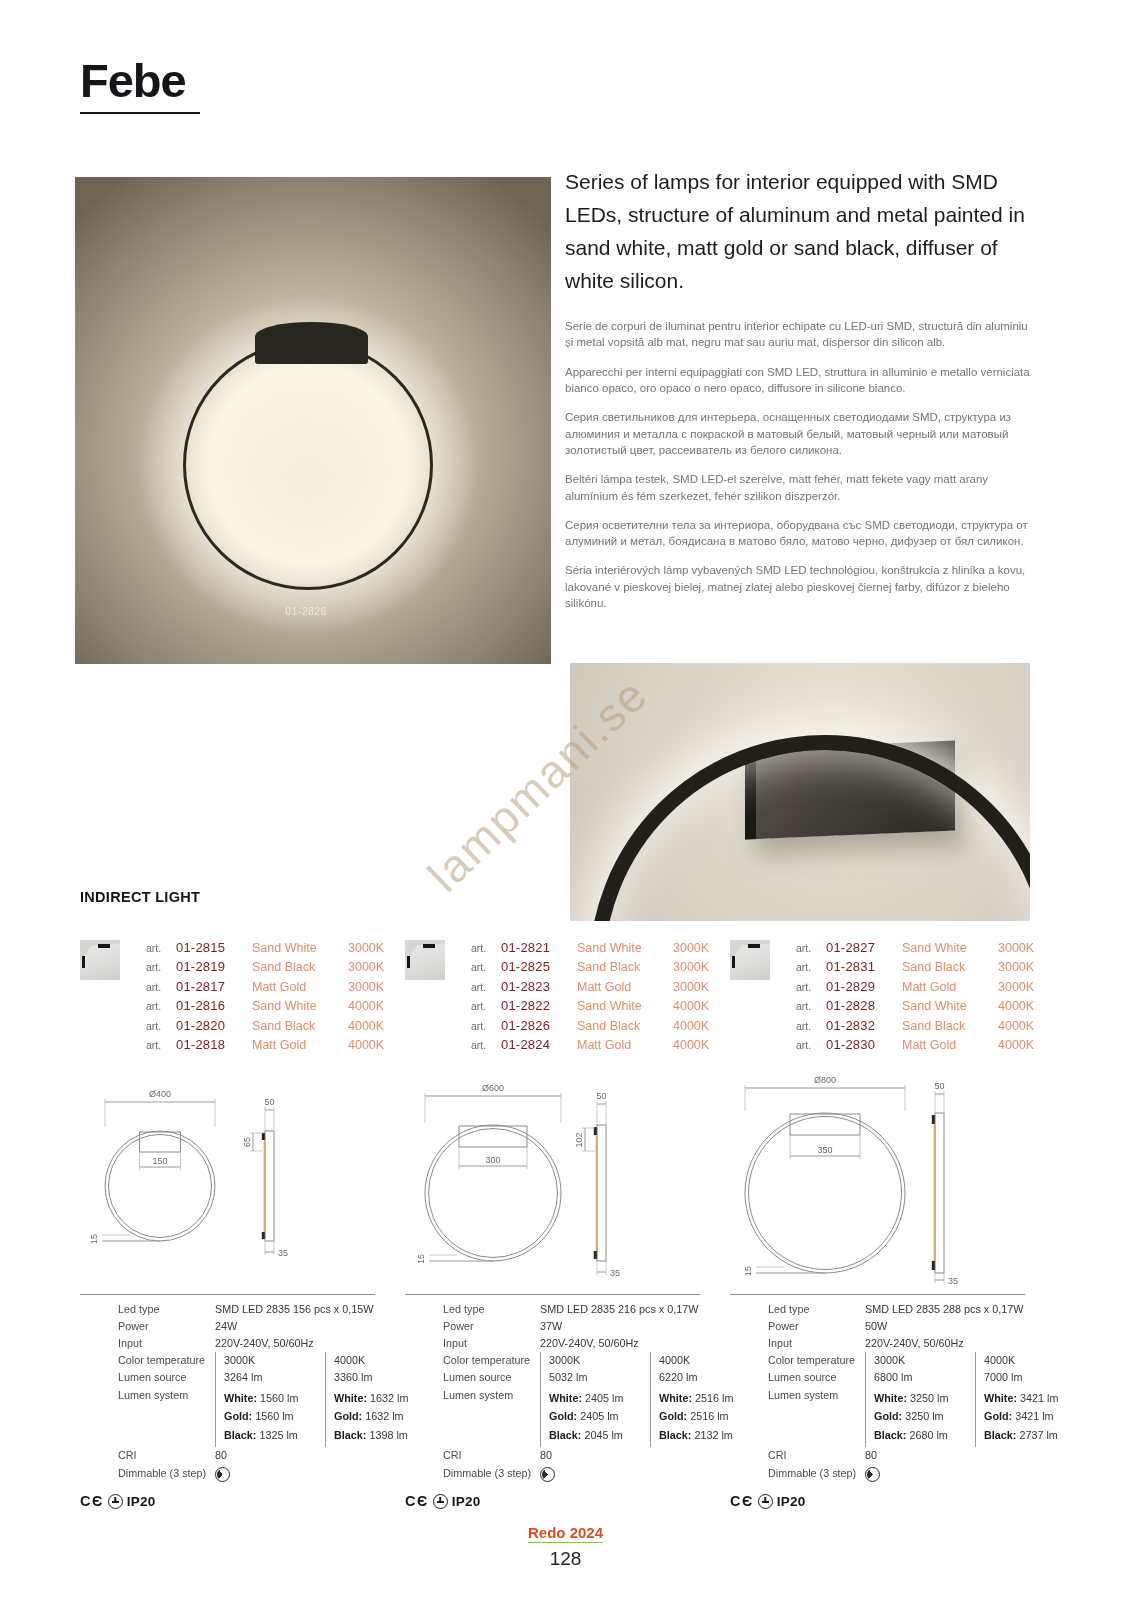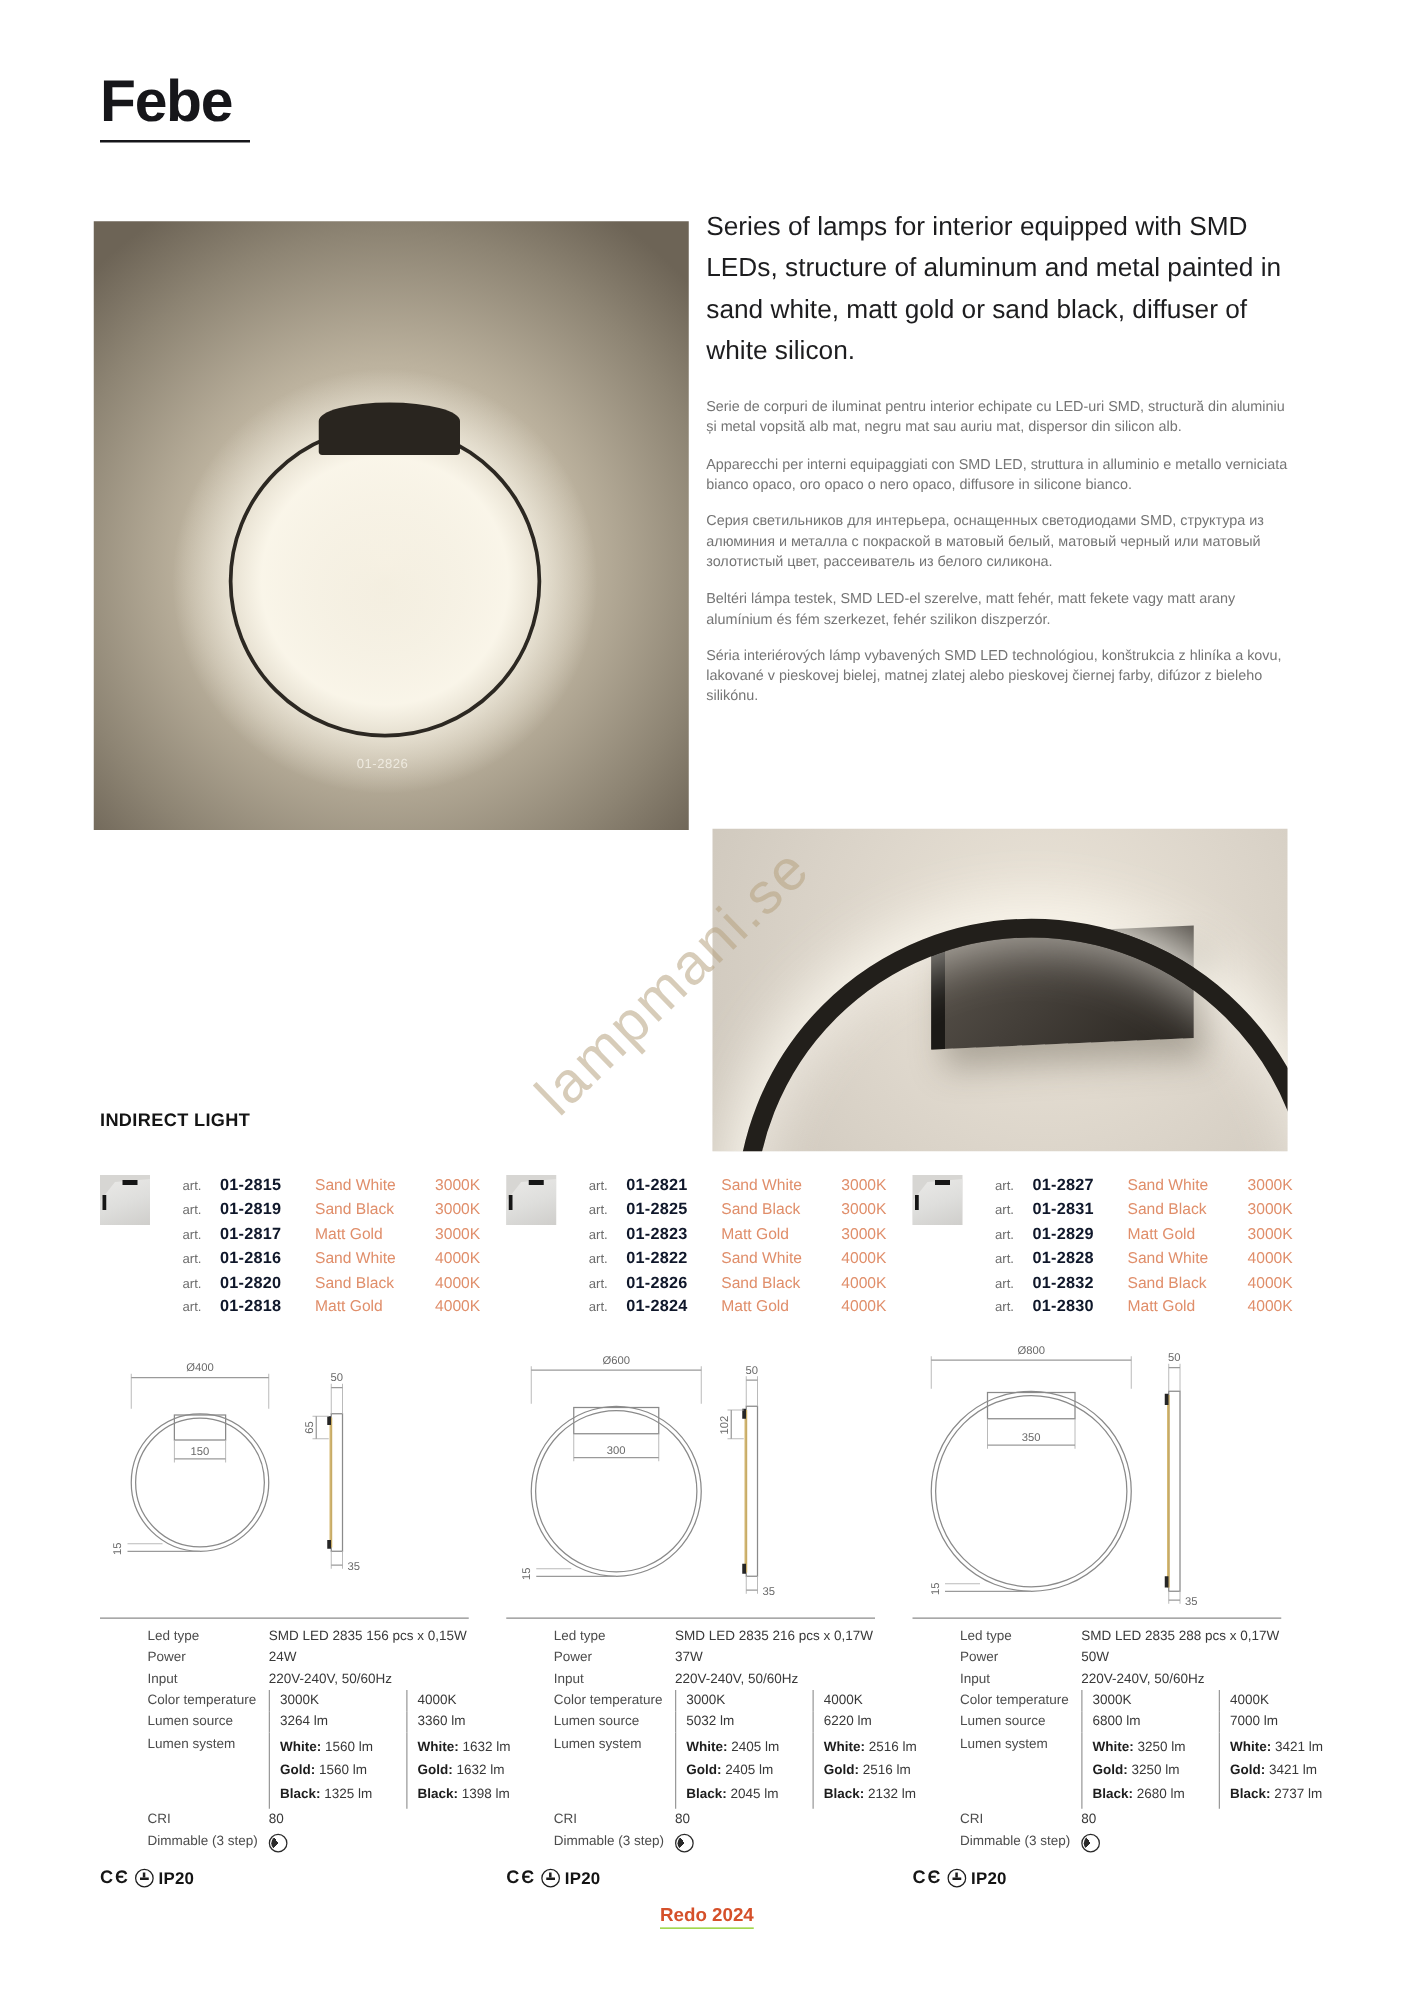--- a/index.html
+++ b/index.html
@@ -48,21 +48,21 @@
   .col.c0{left:80px}.col.c1{left:405px}.col.c2{left:730px}
   .plist{display:flex;gap:26px;height:117px;}
   .thumb{width:40px;height:40px;background:#d7d6d3;position:relative;overflow:hidden;flex:0 0 40px;}
   .thumb .panel{position:absolute;inset:0;background:linear-gradient(160deg,#ecebe9 0%,#dededc 55%,#cfcecb 100%);
                 clip-path:polygon(0 52%,30% 14%,100% 8%,100% 100%,0 100%);}
   .thumb .bar-top{position:absolute;left:46%;top:9%;width:30%;height:11%;background:#161616;}
   .thumb .bar-left{position:absolute;left:4%;top:41%;width:9%;height:29%;background:#161616;}
   .prows{flex:1;}
   .prow{display:grid;grid-template-columns:30px 76px 96px auto;align-items:baseline;height:19.4px;}
   .art{font-size:10.5px;color:#6d6d6d;}
-  .artno{font-size:13px;font-weight:700;color:#0f172a;letter-spacing:.2px;}
+  .artno{font-size:13px;font-weight:400;color:#7f1d1d;letter-spacing:.2px;}
   .finish,.temp{font-size:12.5px;color:#e08e6a;}
 
   
   .drawing{margin-top:14px;height:215px;}
   .drawing svg{display:block}
   .dl{stroke:#9a9a9a;stroke-width:1;fill:none;}
   .xl{stroke:#b5b5b5;stroke-width:.75;fill:none;}
   .shape{stroke:#8a8a8a;stroke-width:1;fill:none;}
   .dtxt{fill:#6a6a6a;font-size:9px;font-family:"Liberation Sans",sans-serif;}
   .gold{fill:#cfae5d;opacity:.85}
@@ -107,20 +107,21 @@
     <div class="mount1"></div>
     <div class="photo1-label">01-2826</div>
   </div>
 
   <div class="intro">
     <p class="headline">Series of lamps for interior equipped with SMD LEDs, structure of aluminum and metal painted in sand white, matt gold or sand black, diffuser of white silicon.</p>
     <p class="para">Serie de corpuri de iluminat pentru interior echipate cu LED-uri SMD, structură din aluminiu și metal vopsită alb mat, negru mat sau auriu mat, dispersor din silicon alb.</p>
     <p class="para">Apparecchi per interni equipaggiati con SMD LED, struttura in alluminio e metallo verniciata bianco opaco, oro opaco o nero opaco, diffusore in silicone bianco.</p>
     <p class="para">Серия светильников для интерьера, оснащенных светодиодами SMD, структура из алюминия и металла с покраской в матовый белый, матовый черный или матовый золотистый цвет, рассеиватель из белого силикона.</p>
     <p class="para">Beltéri lámpa testek, SMD LED-el szerelve, matt fehér, matt fekete vagy matt arany alumínium és fém szerkezet, fehér szilikon diszperzór.</p>
+    <p class="para">Серия осветителни тела за интериора, оборудвана със SMD светодиоди, структура от алуминий и метал, боядисана в матово бяло, матово черно, дифузер от бял силикон.</p>
     <p class="para">Séria interiérových lámp vybavených SMD LED technológiou, konštrukcia z hliníka a kovu, lakované v pieskovej bielej, matnej zlatej alebo pieskovej čiernej farby, difúzor z bieleho silikónu.</p>
   </div>
 
   <div class="photo2">
     <div class="mount2">
         <div class="mount2-edge"></div>
       </div>
     <div class="arc"></div>
   </div>
   <div class="watermark">lampmani.se</div>
@@ -513,14 +514,15 @@
         </div>
     </div>
     <div class="certs">
       <span class="ce">CЄ</span>
       <span class="earth-icon"></span>
       <span class="ip">IP20</span>
     </div>
   </div>
 
   <div class="footer-brand"><span>Redo 2024</span></div>
+  <div class="page-num">128</div>
 
 </div>
 
 </body></html>

